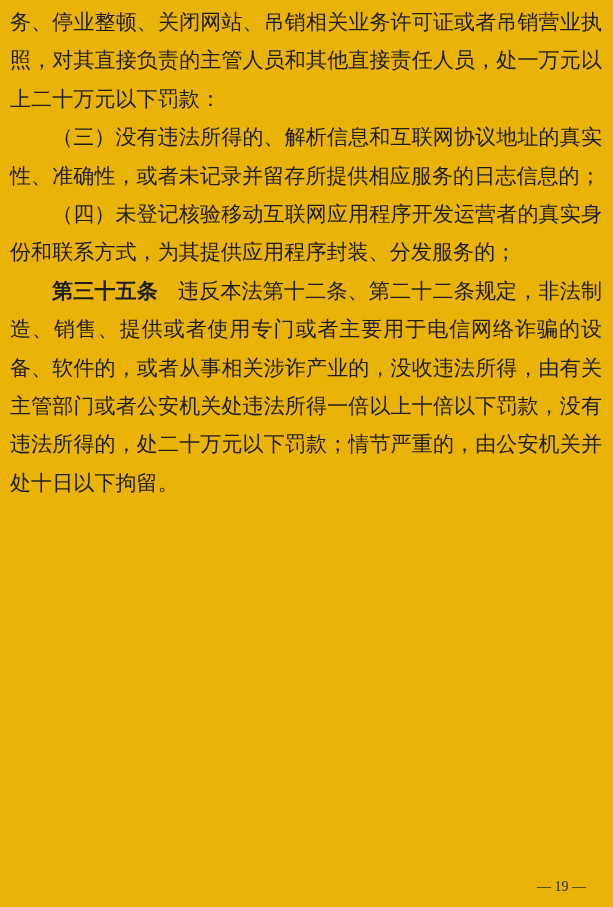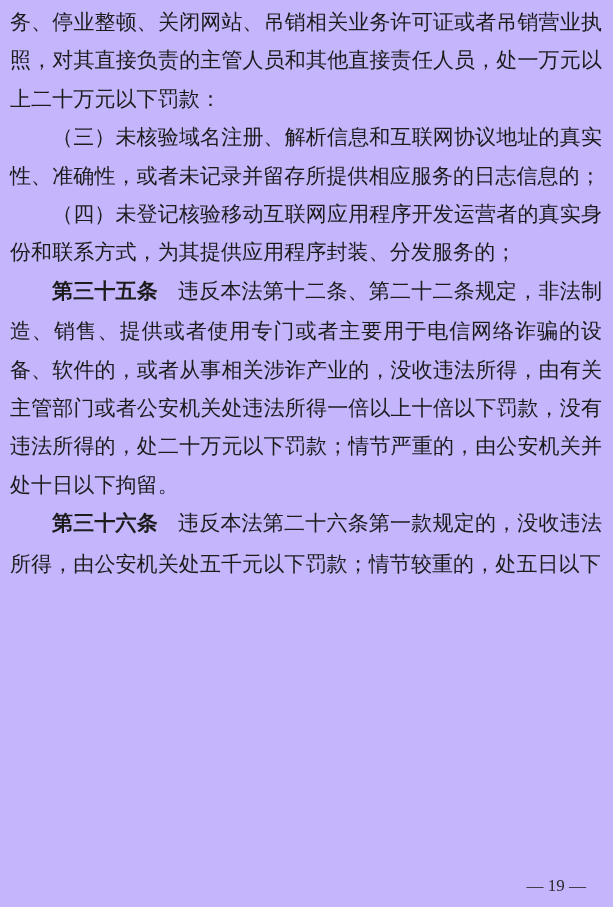--- a/index.html
+++ b/index.html
@@ -4,21 +4,21 @@
 <style>
   html, body {
     margin: 0;
     padding: 0;
     background: #ffffff;
   }
   .page {
     position: relative;
     width: 613px;
     height: 907px;
-    background: #c4b5fd;
+    background: #eab308;
     overflow: hidden;
     font-family: "Liberation Serif", "DejaVu Serif", serif;
     color: #1c1c1c;
   }
   .text-body {
     position: absolute;
     left: 10px;
     right: 11px;
     top: 3px;
   }
@@ -31,53 +31,50 @@
     text-justify: inter-ideograph;
     text-indent: 2em;
     letter-spacing: 0.1px;
     word-break: break-all;
   }
   p.para.no-indent {
     text-indent: 0;
   }
   .article-lead {
     font-weight: bold;
-    font-family: Liberation Mono, monospace;
+    font-family: Liberation Serif, serif;
     margin-right: 0.95em;
   }
   .page-footer {
     position: absolute;
     right: 27px;
     bottom: 13px;
-    font-size: 17px;
+    font-size: 14px;
     line-height: 1;
     color: #2a2a2a;
     font-family: "Liberation Serif", "DejaVu Serif", serif;
   }
 </style>
 </head>
 <body>
 
 <div class="page">
   <div class="text-body">
 
     <p class="para no-indent">务、停业整顿、关闭网站、吊销相关业务许可证或者吊销营业执照，对其直接负责的主管人员和其他直接责任人员，处一万元以上二十万元以下罚款：</p>
 
 
 
-    <p class="para">（三）未核验域名注册、解析信息和互联网协议地址的真实性、准确性，或者未记录并留存所提供相应服务的日志信息的；</p>
+    <p class="para">（三）没有违法所得的、解析信息和互联网协议地址的真实性、准确性，或者未记录并留存所提供相应服务的日志信息的；</p>
 
     <p class="para">（四）未登记核验移动互联网应用程序开发运营者的真实身份和联系方式，为其提供应用程序封装、分发服务的；</p>
 
 
 
     <p class="para">
       <span class="article-lead">第三十五条</span><span>违反本法第十二条、第二十二条规定，非法制造、销售、提供或者使用专门或者主要用于电信网络诈骗的设备、软件的，或者从事相关涉诈产业的，没收违法所得，由有关主管部门或者公安机关处违法所得一倍以上十倍以下罚款，没有违法所得的，处二十万元以下罚款；情节严重的，由公安机关并处十日以下拘留。</span>
     </p>
 
-    <p class="para">
-      <span class="article-lead">第三十六条</span><span>违反本法第二十六条第一款规定的，没收违法所得，由公安机关处五千元以下罚款；情节较重的，处五日以下</span>
-    </p>
 
   </div>
 
   <div class="page-footer">— 19 —</div>
 </div>
 
 </body></html>

